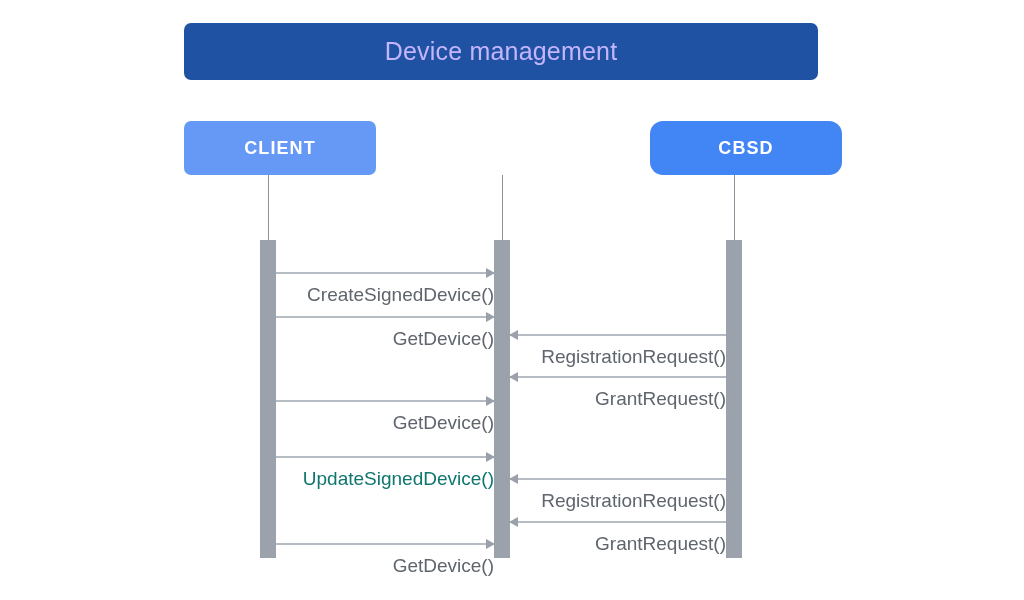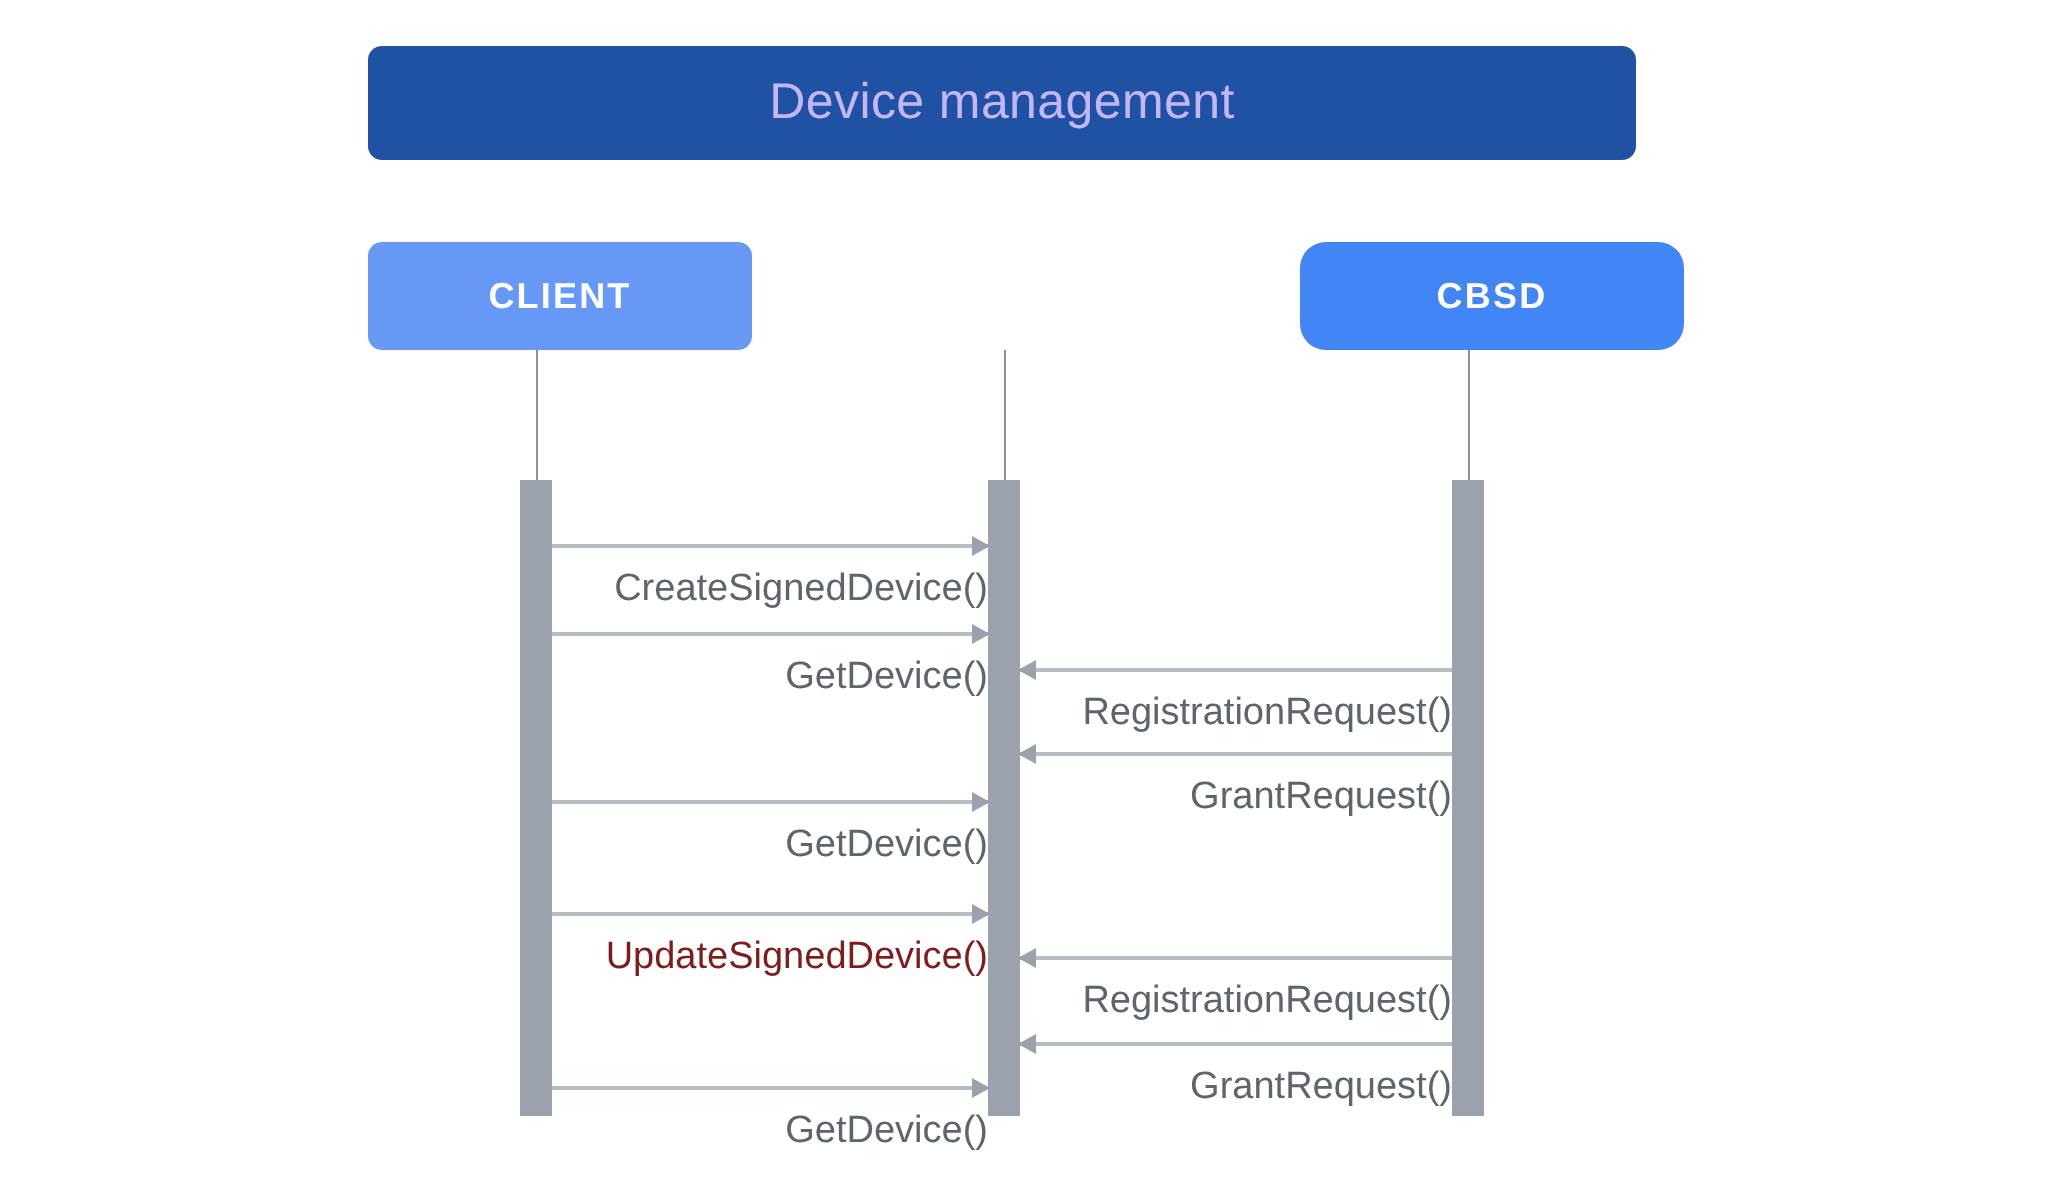--- a/index.html
+++ b/index.html
@@ -165,21 +165,21 @@
         <div class="msg-label" style="color: rgb(95, 101, 109);">GrantRequest()</div>
       </div>
       <div class="message" style="left: 276px; top: 400px; width: 218px;">
         <div class="msg-line" style="background: rgb(182, 188, 196);"></div>
         <div class="arrowhead right"></div>
         <div class="msg-label" style="color: rgb(95, 101, 109);">GetDevice()</div>
       </div>
       <div class="message" style="left: 276px; top: 456px; width: 218px;">
         <div class="msg-line" style="background: rgb(182, 188, 196);"></div>
         <div class="arrowhead right"></div>
-        <div class="msg-label" style="color: #7f1d1d;">UpdateSignedDevice()</div>
+        <div class="msg-label" style="color: #0f766e;">UpdateSignedDevice()</div>
       </div>
       <div class="message" style="left: 510px; top: 478px; width: 216px;">
         <div class="msg-line" style="background: rgb(182, 188, 196);"></div>
         <div class="arrowhead left"></div>
         <div class="msg-label" style="color: rgb(95, 101, 109);">RegistrationRequest()</div>
       </div>
       <div class="message" style="left: 510px; top: 521px; width: 216px;">
         <div class="msg-line" style="background: rgb(182, 188, 196);"></div>
         <div class="arrowhead left"></div>
         <div class="msg-label" style="color: rgb(95, 101, 109);">GrantRequest()</div>

